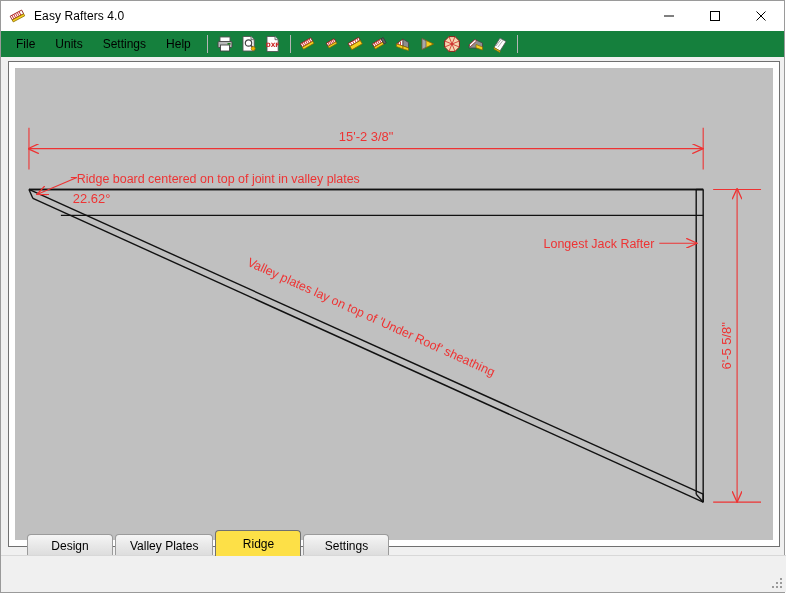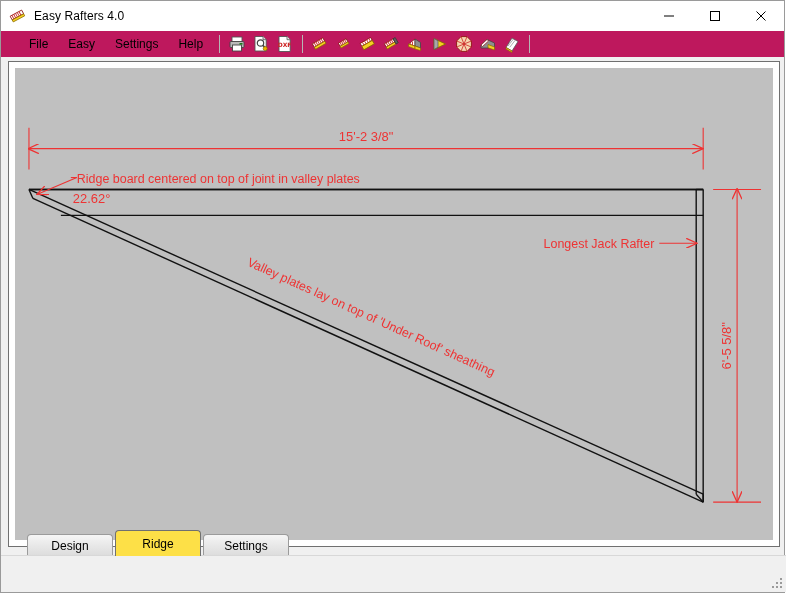--- a/index.html
+++ b/index.html
@@ -61,25 +61,25 @@
     justify-content: center;
     background: transparent;
     border: none;
     padding: 0;
   }
   .win-btn svg { display: block; }
 
   
   #menu-bar {
     height: 26px;
-    background: #be185d;
+    background: #15803d;
     display: flex;
     align-items: center;
     flex: 0 0 auto;
-    padding-left: 19px;
+    padding-left: 6px;
   }
   .menu-item {
     font-size: 12px;
     color: #000;
     padding: 3px 9px;
     margin-right: 2px;
     white-space: nowrap;
   }
   .tb-sep {
     width: 1px;
@@ -231,21 +231,21 @@
         <svg width="12" height="12" viewBox="0 0 12 12">
             <line x1="1.5" y1="1.5" x2="10.5" y2="10.5" stroke="#000" stroke-width="1"></line>
             <line x1="10.5" y1="1.5" x2="1.5" y2="10.5" stroke="#000" stroke-width="1"></line>
           </svg>
       </div>
     </div>
   </div>
 
   <div id="menu-bar">
     <div class="menu-item">File</div>
-    <div class="menu-item">Easy</div>
+    <div class="menu-item">Units</div>
     <div class="menu-item">Settings</div>
     <div class="menu-item">Help</div>
 
     <div class="tb-sep"></div>
 
     <div class="tb-btn">
       <svg width="18" height="18" viewBox="0 0 18 18">
         <rect x="4" y="2" width="10" height="5" fill="#ffffff" stroke="#555" stroke-width="0.9"></rect>
         <rect x="2" y="6.5" width="14" height="6" rx="1" fill="#b9b9b9" stroke="#444" stroke-width="0.9"></rect>
         <rect x="4.5" y="10" width="9" height="6" fill="#ffffff" stroke="#444" stroke-width="0.9"></rect>
@@ -447,20 +447,23 @@
         </svg>
       </div>
     </div>
   </div>
 
   <div id="tab-band"></div>
   <div id="tab-strip">
     <div class="tab">
       <span>Design</span>
     </div>
+    <div class="tab">
+      <span>Valley Plates</span>
+    </div>
     <div class="tab active">
       <span>Ridge</span>
     </div>
     <div class="tab">
       <span>Settings</span>
     </div>
   </div>
 
   <div id="status-bar">
     <div id="resize-grip">

